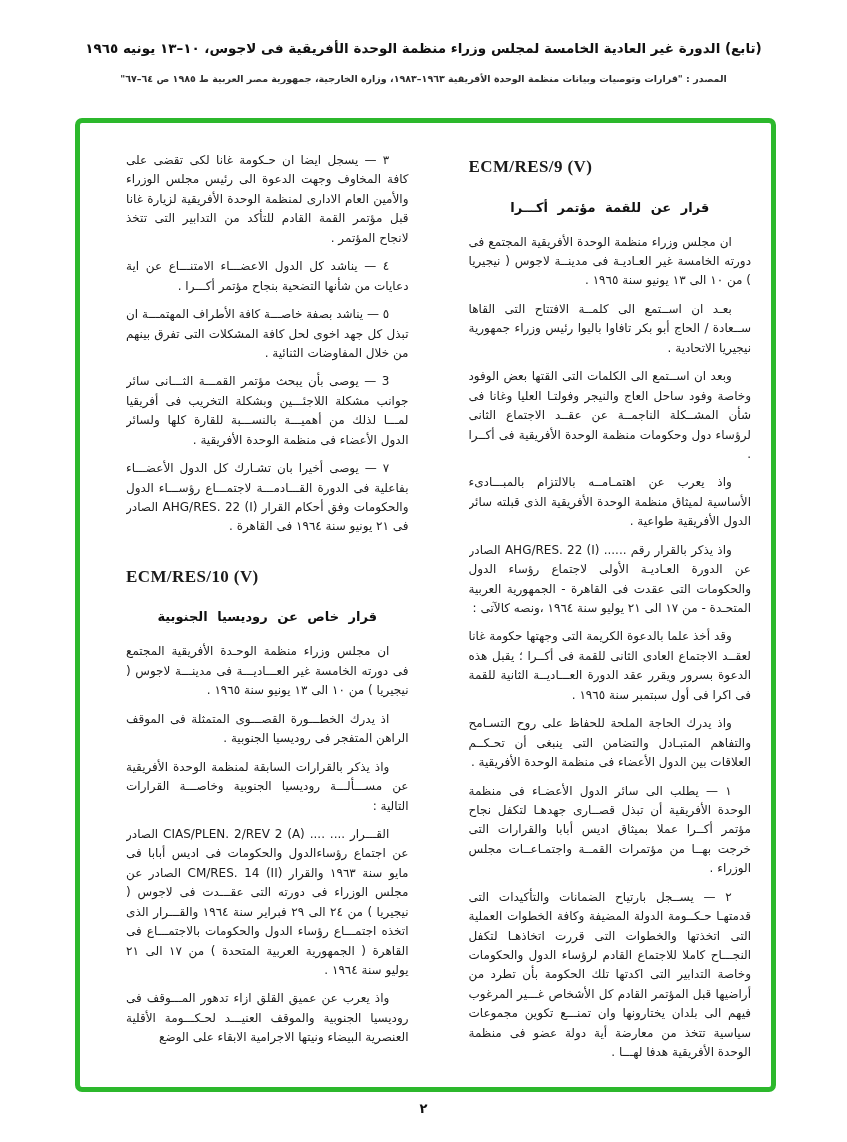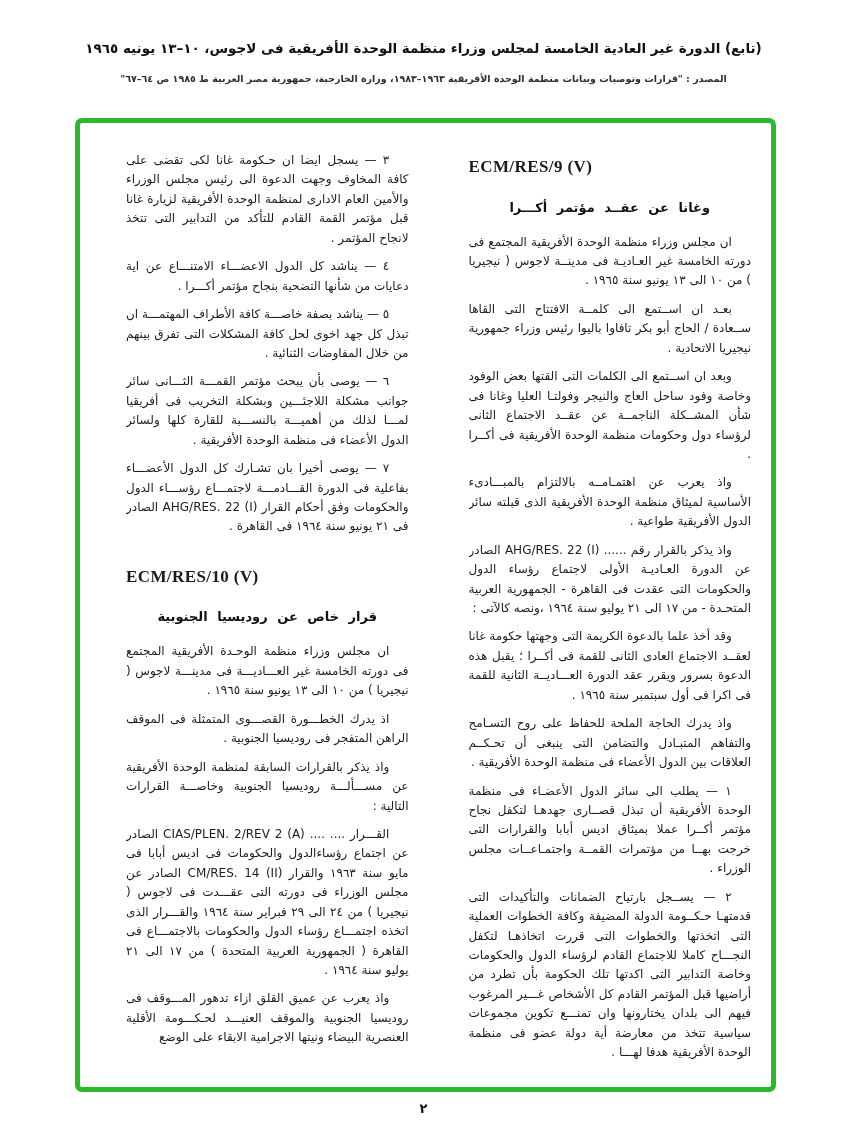--- a/index.html
+++ b/index.html
@@ -73,36 +73,36 @@
 
   <header class="hdr">
     <div class="hdr-line1">(تابع) الدورة غير العادية الخامسة لمجلس وزراء منظمة الوحدة الأفريقية فى لاجوس، ١٠–١٣ يونيه ١٩٦٥</div>
     <div class="hdr-line2">المصدر : "قرارات وتوصيات وبيانات منظمة الوحدة الأفريقية ١٩٦٣–١٩٨٣، وزارة الخارجية، جمهورية مصر العربية ط ١٩٨٥ ص ٦٤–٦٧"</div>
   </header>
 
   <div class="frame">
     <div class="columns">
       <section class="col">
           <div class="block code" dir="ltr">ECM/RES/9 (V)</div>
-          <div class="block title">وغانا عن عقــد مؤتمر أكـــرا</div>
+          <div class="block title">قرار عن للقمة مؤتمر أكـــرا</div>
           <div class="block para">ان مجلس وزراء منظمة الوحدة الأفريقية المجتمع فى دورته الخامسة غير العـاديـة فى مدينــة لاجوس ( نيجيريا ) من ١٠ الى ١٣ يونيو سنة ١٩٦٥ .</div>
           <div class="block para">بعـد ان اســتمع الى كلمــة الافتتاح التى القاها ســعادة / الحاج أبو بكر تافاوا باليوا رئيس وزراء جمهورية نيجيريا الاتحادية .</div>
           <div class="block para">وبعد ان اســتمع الى الكلمات التى القتها بعض الوفود وخاصة وفود ساحل العاج والنيجر وفولتـا العليا وغانا فى شأن المشــكلة الناجمــة عن عقــد الاجتماع الثانى لرؤساء دول وحكومات منظمة الوحدة الأفريقية فى أكــرا .</div>
           <div class="block para">واذ يعرب عن اهتمـامــه بالالتزام بالمبـــادىء الأساسية لميثاق منظمة الوحدة الأفريقية الذى قبلته سائر الدول الأفريقية طواعية .</div>
           <div class="block para">واذ يذكر بالقرار رقم ...... AHG/RES. 22 (I) الصادر عن الدورة العـاديـة الأولى لاجتماع رؤساء الدول والحكومات التى عقدت فى القاهرة - الجمهورية العربية المتحـدة - من ١٧ الى ٢١ يوليو سنة ١٩٦٤ ،ونصه كالآتى :</div>
           <div class="block para">وقد أخذ علما بالدعوة الكريمة التى وجهتها حكومة غانا لعقــد الاجتماع العادى الثانى للقمة فى أكــرا ؛ يقبل هذه الدعوة بسرور ويقرر عقد الدورة العـــاديــة الثانية للقمة فى اكرا فى أول سبتمبر سنة ١٩٦٥ .</div>
           <div class="block para">واذ يدرك الحاجة الملحة للحفاظ على روح التسـامح والتفاهم المتبـادل والتضامن التى ينبغى أن تحـكــم العلاقات بين الدول الأعضاء فى منظمة الوحدة الأفريقية .</div>
           <div class="block para">١ — يطلب الى سائر الدول الأعضـاء فى منظمة الوحدة الأفريقية أن تبذل قصــارى جهدهـا لتكفل نجاح مؤتمر أكــرا عملا بميثاق اديس أبابا والقرارات التى خرجت بهــا من مؤتمرات القمــة واجتمـاعــات مجلس الوزراء .</div>
           <div class="block para">٢ — يســجل بارتياح الضمانات والتأكيدات التى قدمتهـا حـكــومة الدولة المضيفة وكافة الخطوات العملية التى اتخذتها والخطوات التى قررت اتخاذهـا لتكفل النجـــاح كاملا للاجتماع القادم لرؤساء الدول والحكومات وخاصة التدابير التى اكدتها تلك الحكومة بأن تطرد من أراضيها قبل المؤتمر القادم كل الأشخاص غـــير المرغوب فيهم الى بلدان يختارونها وان تمنـــع تكوين مجموعات سياسية تتخذ من معارضة أية دولة عضو فى منظمة الوحدة الأفريقية هدفا لهـــا .</div>
         </section>
       <section class="col">
           <div class="block para">٣ — يسجل ايضا ان حـكومة غانا لكى تقضى على كافة المخاوف وجهت الدعوة الى رئيس مجلس الوزراء والأمين العام الادارى لمنظمة الوحدة الأفريقية لزيارة غانا قبل مؤتمر القمة القادم للتأكد من التدابير التى تتخذ لانجاح المؤتمر .</div>
           <div class="block para">٤ — يناشد كل الدول الاعضـــاء الامتنـــاع عن اية دعايات من شأنها التضحية بنجاح مؤتمر أكـــرا .</div>
           <div class="block para">٥ — يناشد بصفة خاصـــة كافة الأطراف المهتمـــة ان تبذل كل جهد اخوى لحل كافة المشكلات التى تفرق بينهم من خلال المفاوضات الثنائية .</div>
-          <div class="block para">٦ — يوصى بأن يبحث مؤتمر القمـــة الثـــانى سائر جوانب مشكلة اللاجئـــين وبشكلة التخريب فى أفريقيا لمـــا لذلك من أهميـــة بالنســـبة للقارة كلها ولسائر الدول الأعضاء فى منظمة الوحدة الأفريقية .</div>
+          <div class="block para">3 — يوصى بأن يبحث مؤتمر القمـــة الثـــانى سائر جوانب مشكلة اللاجئـــين وبشكلة التخريب فى أفريقيا لمـــا لذلك من أهميـــة بالنســـبة للقارة كلها ولسائر الدول الأعضاء فى منظمة الوحدة الأفريقية .</div>
           <div class="block para">٧ — يوصى أخيرا بان تشـارك كل الدول الأعضـــاء بفاعلية فى الدورة القـــادمـــة لاجتمـــاع رؤســـاء الدول والحكومات وفق أحكام القرار AHG/RES. 22 (I) الصادر فى ٢١ يونيو سنة ١٩٦٤ فى القاهرة .</div>
           <div class="block code" dir="ltr">ECM/RES/10 (V)</div>
           <div class="block title">قرار خاص عن روديسيا الجنوبية</div>
           <div class="block para">ان مجلس وزراء منظمة الوحـدة الأفريقية المجتمع فى دورته الخامسة غير العـــاديـــة فى مدينـــة لاجوس ( نيجيريا ) من ١٠ الى ١٣ يونيو سنة ١٩٦٥ .</div>
           <div class="block para">اذ يدرك الخطـــورة القصـــوى المتمثلة فى الموقف الراهن المتفجر فى روديسيا الجنوبية .</div>
           <div class="block para">واذ يذكر بالقرارات السابقة لمنظمة الوحدة الأفريقية عن مســـألـــة روديسيا الجنوبية وخاصـــة القرارات التالية :</div>
           <div class="block para">القـــرار .... .... CIAS/PLEN. 2/REV 2 (A) الصادر عن اجتماع رؤساءالدول والحكومات فى اديس أبابا فى مايو سنة ١٩٦٣ والقرار CM/RES. 14 (II) الصادر عن مجلس الوزراء فى دورته التى عقـــدت فى لاجوس ( نيجيريا ) من ٢٤ الى ٢٩ فبراير سنة ١٩٦٤ والقـــرار الذى اتخذه اجتمـــاع رؤساء الدول والحكومات بالاجتمـــاع فى القاهرة ( الجمهورية العربية المتحدة ) من ١٧ الى ٢١ يوليو سنة ١٩٦٤ .</div>
           <div class="block para">واذ يعرب عن عميق القلق ازاء تدهور المـــوقف فى روديسيا الجنوبية والموقف العنيـــد لحـكـــومة الأقلية العنصرية البيضاء ونيتها الاجرامية الابقاء على الوضع</div>
         </section>
     </div>

